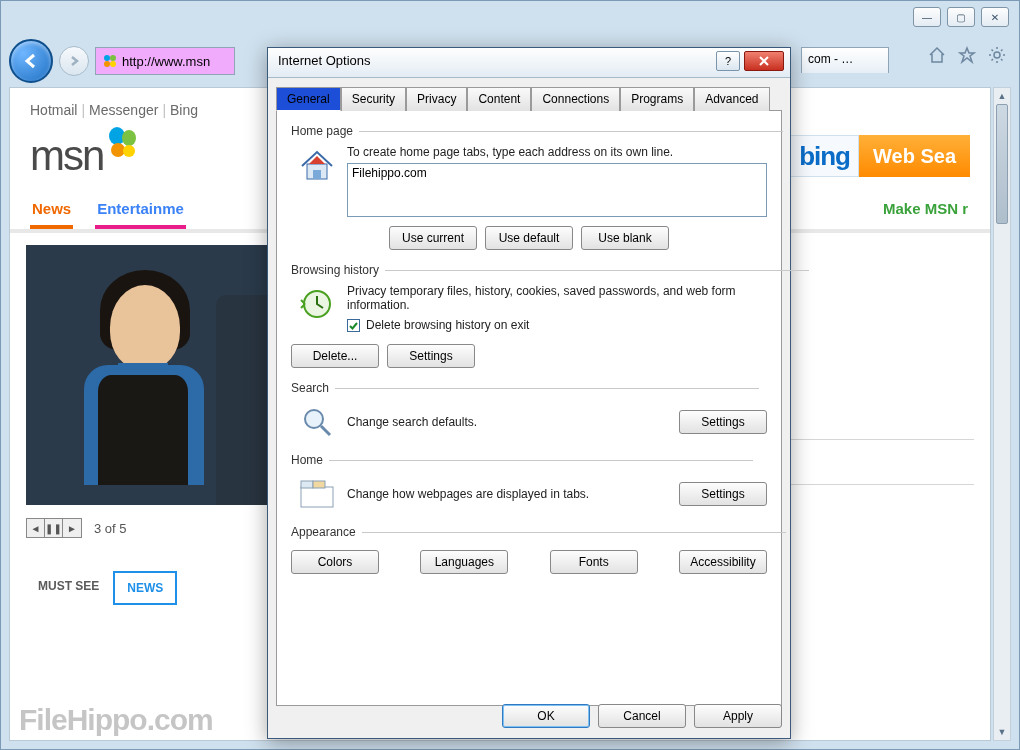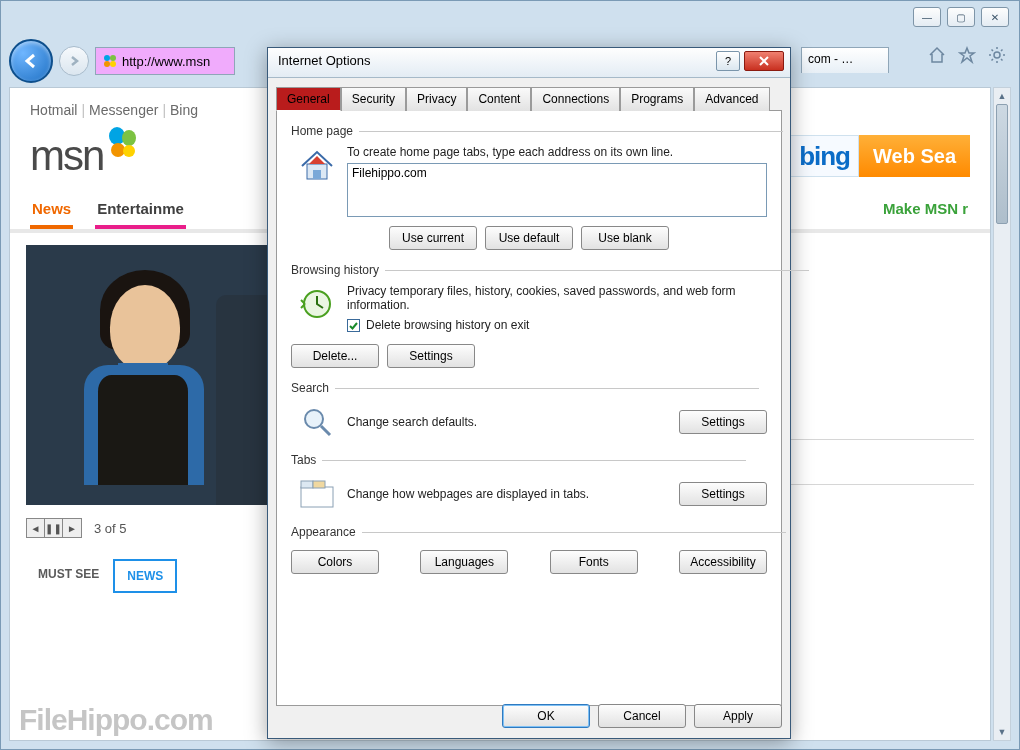--- a/index.html
+++ b/index.html
@@ -27,38 +27,38 @@
 .msn-top-links span.sep { color:#c0c0c0; }
 .msn-logo-row { display:flex; align-items:center; justify-content:space-between; padding:0 20px 10px 20px; }
 .msn-logo { font-size:42px; font-weight:300; color:#4a4a4a; display:flex; align-items:flex-start; gap:2px; letter-spacing:-2px; }
 .msn-logo .flower { width:36px; height:36px; position:relative; top:-6px; }
 .bing-btn { display:flex; align-items:center; }
 .bing-logo { font-size:26px; font-weight:bold; color:#0b6cc7; padding:0 8px; background:#f6faff; border:1px solid #cfe1ee; height:42px; display:flex; align-items:center; letter-spacing:-1px; }
 .web-search { background:linear-gradient(#ffb038,#ff8a00); color:#fff; font-weight:bold; font-size:20px; padding:18px 14px; height:42px; display:flex; align-items:center; }
 .msn-tabs { display:flex; gap:22px; padding:0 20px; font-size:15px; font-weight:bold; }
 .msn-tab { padding:10px 2px 8px; }
 .msn-tab.news { color:#f06800; border-bottom:4px solid #f06800; }
-.msn-tab.ent { color:#404040; border-bottom:4px solid #e91e8a; }
+.msn-tab.ent { color:#3b82f6; border-bottom:4px solid #e91e8a; }
 .msn-tab.make { color:#3aa23a; margin-left:auto; }
 .divider { height:4px; background:#e8e8e8; margin:0 0 8px 0; }
 .msn-body { display:flex; padding:4px 16px; gap:20px; }
 .carousel { width:250px; }
 .photo { width:250px; height:260px; background:#2a3a4a; position:relative; overflow:hidden;}
 .photo .person{position:absolute;left:40px;top:30px;width:150px;height:230px;}
 .photo .face{width:70px;height:85px;background:#e9c39a;border-radius:50% 50% 45% 45%;position:absolute;left:44px;top:10px;}
 .photo .hair{width:90px;height:80px;background:#1a1410;border-radius:50% 50% 20% 20%;position:absolute;left:34px;top:-5px;}
 .photo .shirt{width:120px;height:120px;background:#2d6aa8;position:absolute;left:18px;top:90px;border-radius:20% 20% 0 0;}
 .photo .vest{width:90px;height:110px;background:#1a1814;position:absolute;left:32px;top:100px;border-radius:15% 15% 0 0;}
 .photo .collar{width:50px;height:28px;background:#2d6aa8;position:absolute;left:52px;top:88px;}
 .seatback{position:absolute;right:0;top:50px;width:60px;height:210px;background:#283440;border-radius:10px 0 0 0;}
 .carousel-ctrl { display:flex; align-items:center; gap:12px; height:30px; margin-top:8px; font-size:13px; color:#555; }
 .cbtn-group{display:flex;border:1px solid #888;}
 .cbtn{width:18px;height:18px;background:#efefef;display:flex;align-items:center;justify-content:center;font-size:10px;border-right:1px solid #888;}
 .cbtn:last-child{border-right:none;}
-.subnav { display:flex; gap:2px; margin-top:16px; font-size:12px; font-weight:bold; color:#5a5a5a; }
+.subnav { display:flex; gap:2px; margin-top:28px; font-size:12px; font-weight:bold; color:#5a5a5a; }
 .subnav-item { padding:8px 12px; }
 .subnav-item.active { border:2px solid #1e90e8; color:#1e90e8; }
 .right-col { flex:1; font-size:14px; color:#333; padding-top:8px; }
 .rc-line{white-space:nowrap;overflow:hidden;padding:4px 0;}
 .temp-unit{color:#1e8cdb;font-weight:bold;font-size:13px;}
 .big-e{font-size:44px;color:#222;padding:6px 0;}
 .rc-hr{border:none;border-top:1px solid #d6d6d6;margin:10px 0;}
 .adv{color:#8a8a8a;font-size:12px;}
 .strong-line{font-weight:bold;font-size:14px;padding:6px 0;}
 
@@ -69,21 +69,21 @@
 
 
 .dialog { position:absolute; left:266px; top:46px; width:524px; height:692px; background:#f0f0f0; border:1px solid #395a7a; box-shadow:0 4px 20px rgba(0,0,0,.35); }
 .dlg-title { height:30px; background:linear-gradient(#fefefe,#e3ecf4); border-bottom:1px solid #a6b9c8; display:flex; align-items:center; padding:0 6px 4px 10px; font-size:13px; }
 .dlg-title-text{flex:1;}
 .dlg-help{width:24px;height:20px;border:1px solid #7a95ab;background:linear-gradient(#fff,#dbe7f0);border-radius:2px;font-size:11px;display:flex;align-items:center;justify-content:center;margin-right:4px;}
 .dlg-close{width:40px;height:20px;background:linear-gradient(#f08070,#c83020);border:1px solid #8a1a10;border-radius:2px;display:flex;align-items:center;justify-content:center;}
 .dlg-close svg{stroke:#fff;stroke-width:2;}
 .dlg-tabs { display:flex; padding:8px 8px 0 8px; gap:0; }
 .dlg-tab { padding:4px 10px; font-size:12px; border:1px solid #9a9a9a; background:linear-gradient(#fafafa,#e2e2e2); border-bottom:none; position:relative; top:1px; }
-.dlg-tab.active { background:#b91c1c; z-index:2; border-bottom:1px solid #fff; }
+.dlg-tab.active { background:#1d4ed8; z-index:2; border-bottom:1px solid #fff; }
 .dlg-body { margin:0 8px 8px 8px; border:1px solid #9a9a9a; background:#fff; padding:10px 14px; height:596px; }
 .group { margin-bottom:8px; }
 .group-label { font-size:12px; color:#333; position:relative; }
 .group-label::after{content:"";position:absolute;left:calc(100% + 6px);right:-430px;top:50%;border-top:1px solid #c8c8c8;}
 .group-label{display:inline-block;}
 .group-row { display:flex; gap:10px; padding:6px 0 0 6px; }
 .grp-icon { width:40px; height:40px; flex:none; display:flex; align-items:center; justify-content:center; }
 .grp-content { flex:1; font-size:12px; color:#222; }
 .home-textarea { width:100%; height:54px; border:1px solid #7a9ab5; font-size:12px; padding:2px 4px; resize:none; margin-top:4px; font-family:inherit; overflow-y:scroll; }
 .btn-row { display:flex; gap:8px; justify-content:flex-start; padding:6px 0 2px 0; }
@@ -328,21 +328,21 @@
               </svg>
           </div>
           <div class="grp-content" style="display:flex;align-items:center;justify-content:space-between;gap:10px;">
             <span>Change search defaults.</span>
             <button class="win-button">Settings</button>
           </div>
         </div>
       </div>
 
       <div class="group">
-        <span class="group-label">Tabs</span>
+        <span class="group-label">Home</span>
         <div class="group-row">
           <div class="grp-icon">
             <svg width="36" height="30" viewBox="0 0 36 30">
                 <rect x="2" y="8" width="32" height="20" fill="#fff" stroke="#8aa0b4"></rect>
                 <rect x="2" y="2" width="12" height="7" fill="#dce8f2" stroke="#8aa0b4"></rect>
                 <rect x="14" y="2" width="12" height="7" fill="#f0d8a0" stroke="#8aa0b4"></rect>
               </svg>
           </div>
           <div class="grp-content" style="display:flex;align-items:center;justify-content:space-between;gap:10px;">
             <span style="max-width:260px;">Change how webpages are displayed in tabs.</span>

